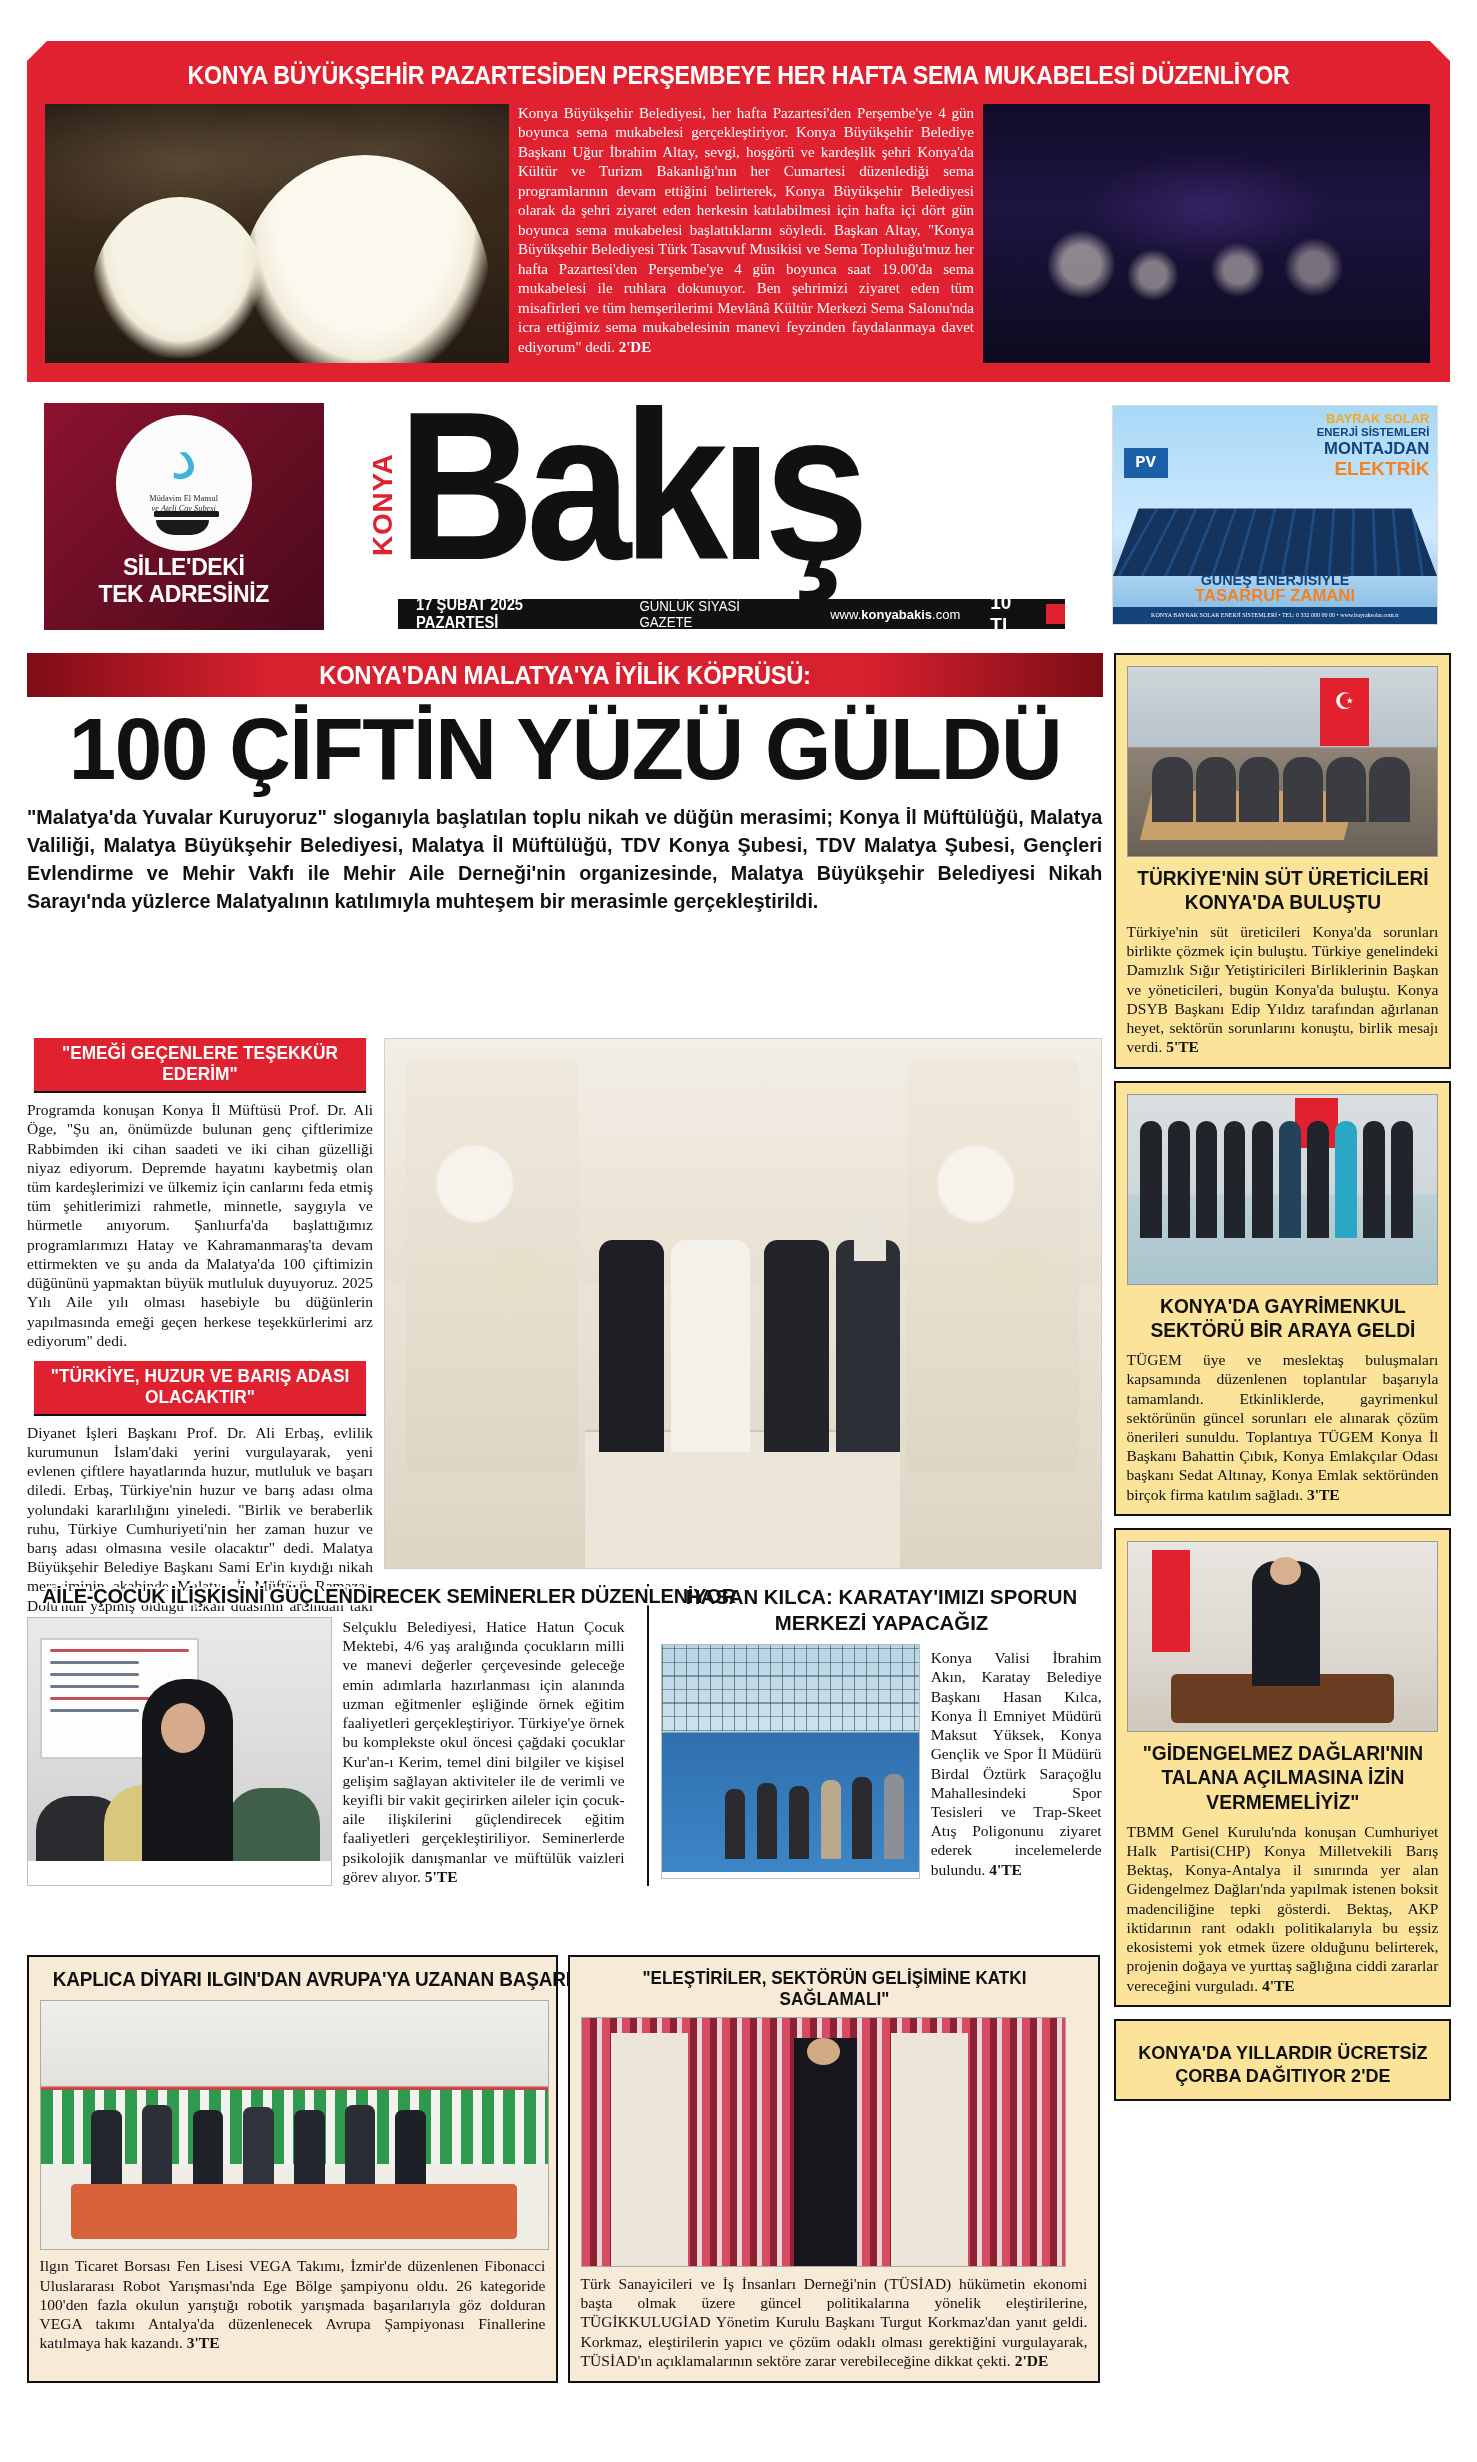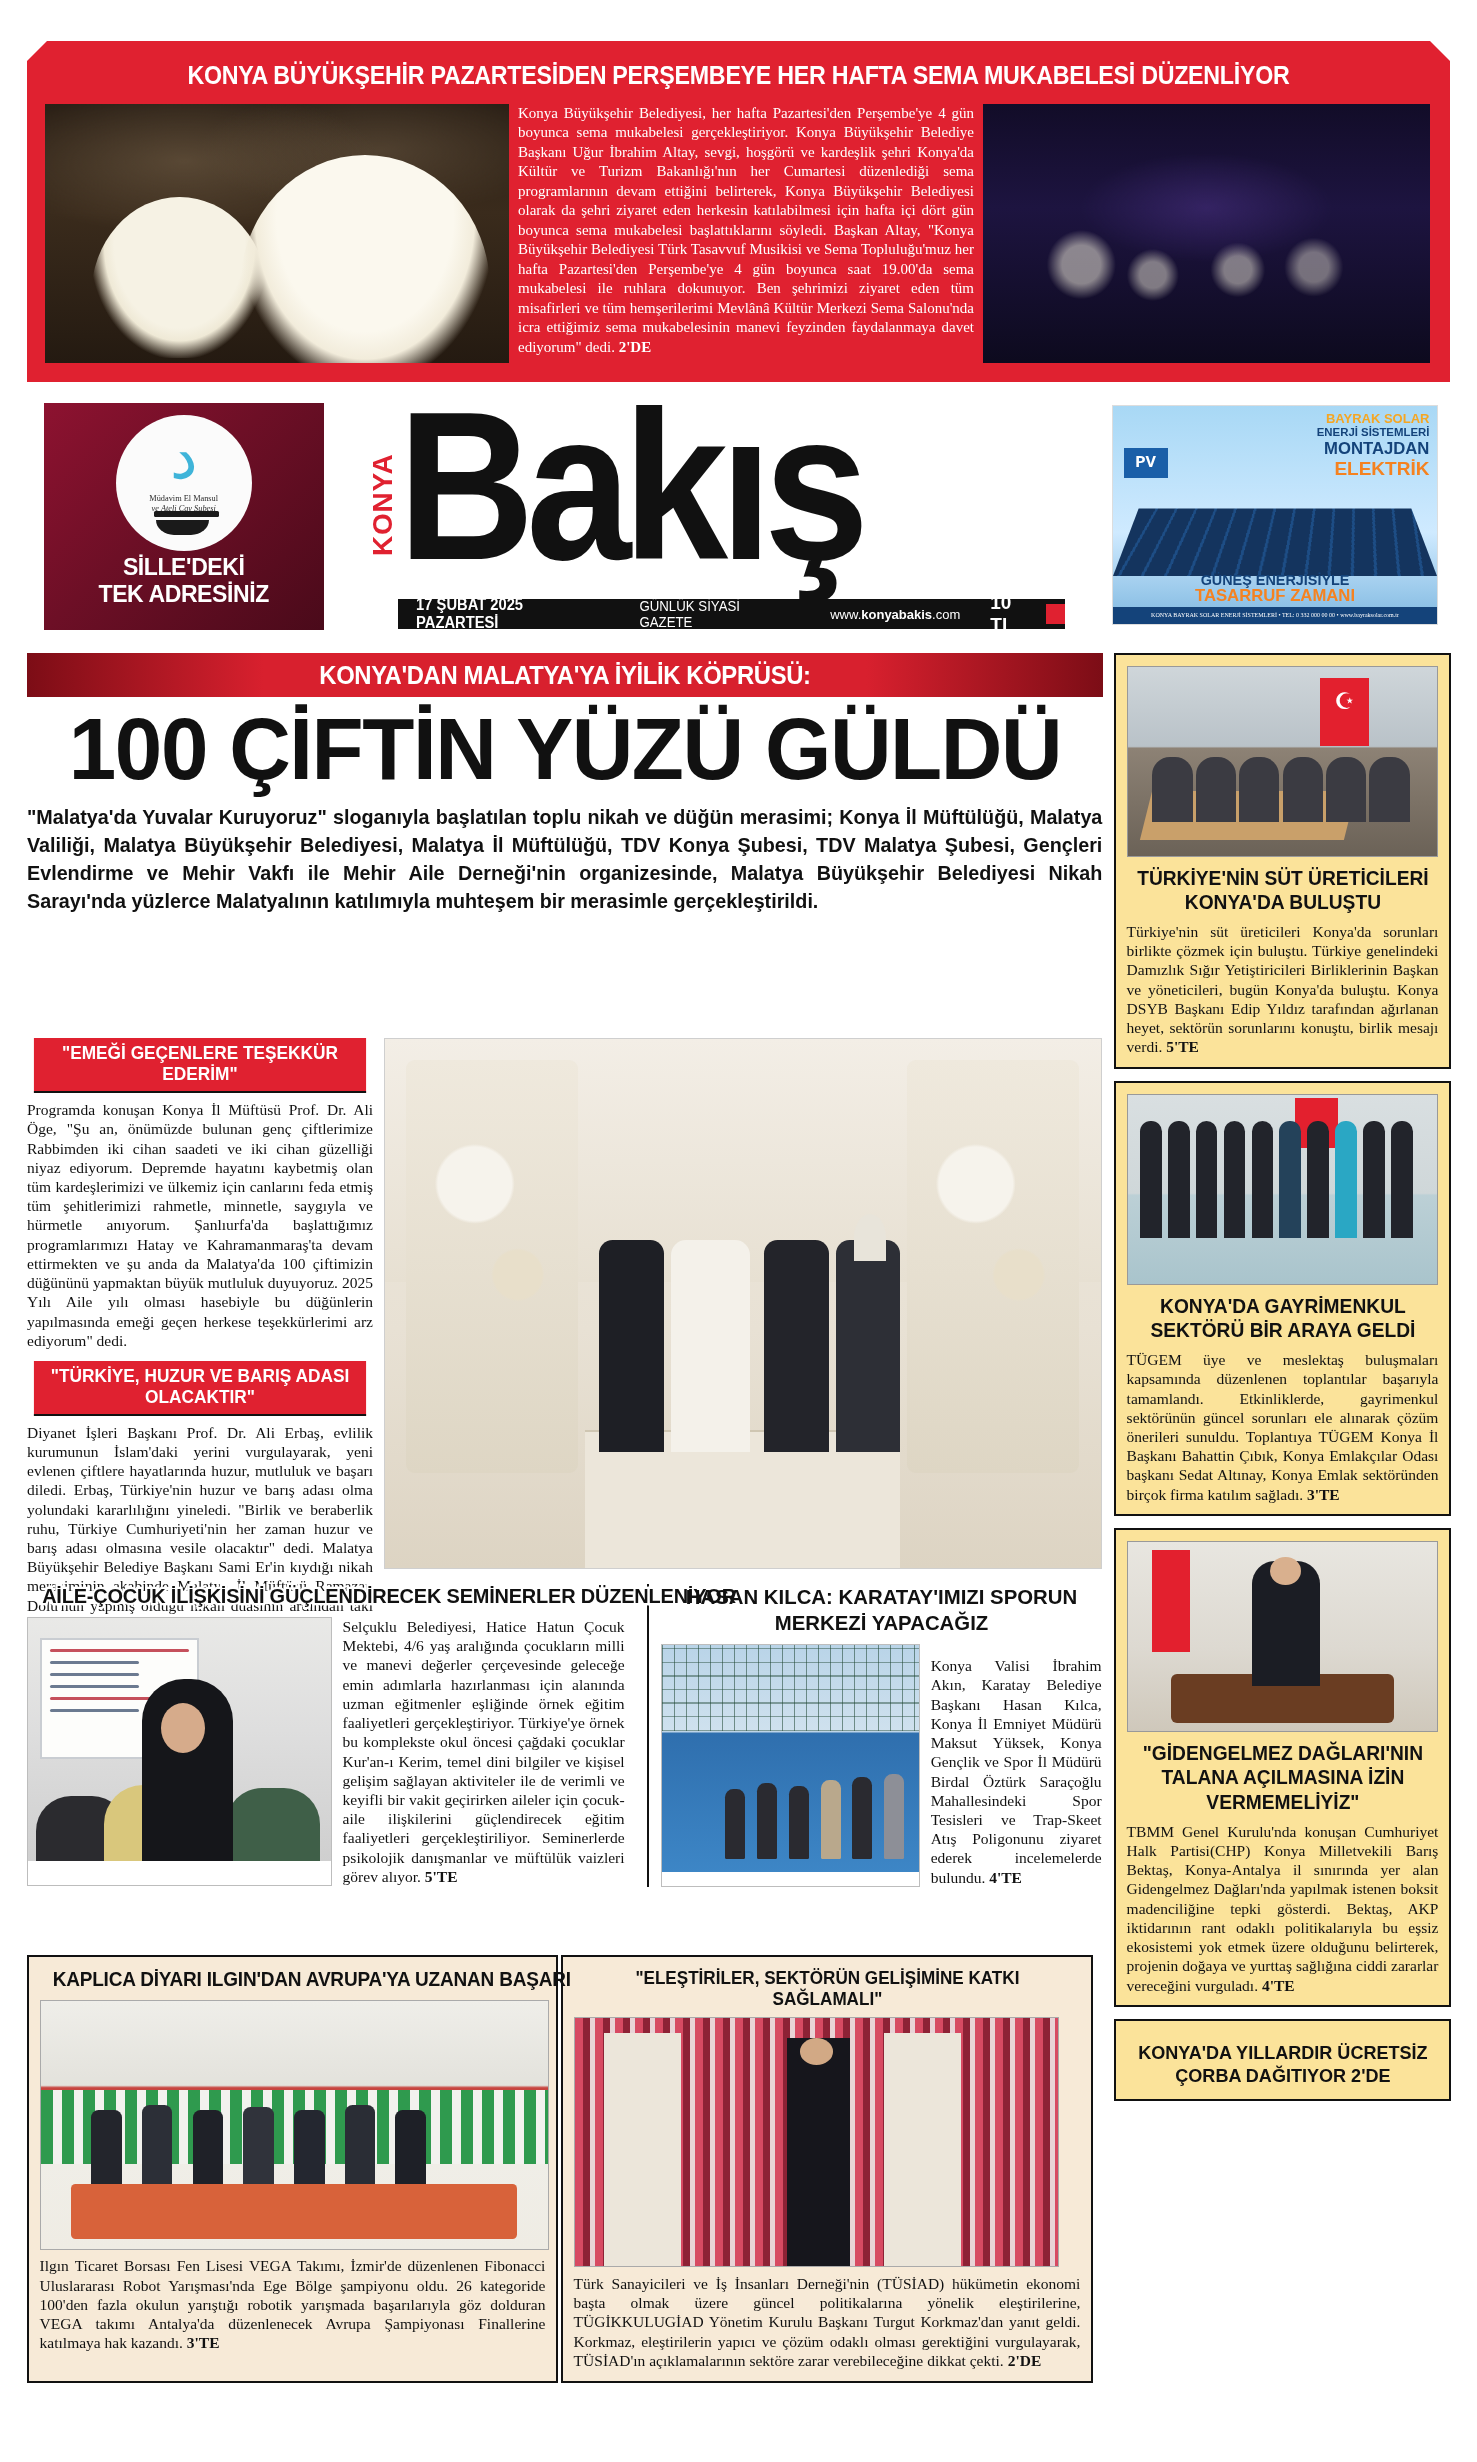--- a/index.html
+++ b/index.html
@@ -221,21 +221,21 @@
     width:265px; height:227px;
     background: linear-gradient(#b9d4e8 0%, #cfe1ee 38%, #2f6fae 39%, #3d86c6 100%);
     position:relative;
   }
   .sport-photo .fence { position:absolute; left:0; right:0; top:0; height:38%;
      background: repeating-linear-gradient(90deg, rgba(30,70,50,.55) 0 1.5px, transparent 1.5px 12px),
                  repeating-linear-gradient(0deg, rgba(30,70,50,.45) 0 1.5px, transparent 1.5px 13.6px);}
   .sport-photo .man { position:absolute; bottom:13.6px; width:20px; height:70px; background:#2a2a30; border-radius:8.3px 8.3px 1.5px 1.5px;}
 
   
-  .bot-row { position:absolute; left:27px; top:1955px; width:1076px; display:flex; gap:3px; }
+  .bot-row { position:absolute; left:27px; top:1955px; width:1076px; display:flex; gap:10px; }
   .box-cream { background:#f7ead7; border:2.3px solid #111; padding:10.6px; }
   .box-head-left { font-family:"Liberation Sans", sans-serif; font-weight:bold; font-size:20px; color:#111; letter-spacing:-0.2px; transform:scaleX(0.95); white-space:nowrap;}
   .box-head-center { font-family:"Liberation Sans", sans-serif; font-weight:bold; font-size:18px; color:#111; text-align:center; transform:scaleX(0.95);}
   .ilgin-photo {
     width:509px; height:250px; margin-top:9px; border:0.8px solid #aaa;
     background: linear-gradient(#efeee9 0%,#e3e2dc 34%, #c7443f 35%, #c7443f 44%, #f0efe9 45%, #efece4 100%);
     position:relative;
   }
   .ilgin-photo .crowd { position:absolute; left:0; right:0; top:36%; height:30%;
      background: repeating-linear-gradient(90deg, #2f9a4e 0 12px, #f2f2ee 12px 21px);}
@@ -418,21 +418,21 @@
           <div class="sport-photo">
             <div class="fence"></div>
             <div class="man" style="left:24%"></div>
             <div class="man" style="left:36%;height:76px"></div>
             <div class="man" style="left:48%;height:73px"></div>
             <div class="man" style="left:60%;height:79px;background:#b9a88c"></div>
             <div class="man" style="left:72%;height:82px"></div>
             <div class="man" style="left:84%;height:85px;background:#8d8f97"></div>
           </div>
         </div>
-        <div class="body-text" style="margin-top:12px;width:176px;">
+        <div class="body-text" style="margin-top:4px;width:176px;">
           <span>Konya Valisi İbrahim Akın, Karatay Belediye Başkanı Hasan Kılca, Konya İl Emniyet Müdürü Maksut Yüksek, Konya Gençlik ve Spor İl Müdürü Birdal Öztürk Saraçoğlu Mahallesindeki Spor Tesisleri ve Trap-Skeet Atış Poligonunu ziyaret ederek incelemelerde bulundu.</span>
           <b>4'TE</b>
         </div>
       </div>
     </div>
   </div>
 
   <div class="bot-row">
     <div class="box-cream" style="width:531px;">
       <div class="box-head-left">KAPLICA DİYARI ILGIN'DAN AVRUPA'YA UZANAN BAŞARI</div>

